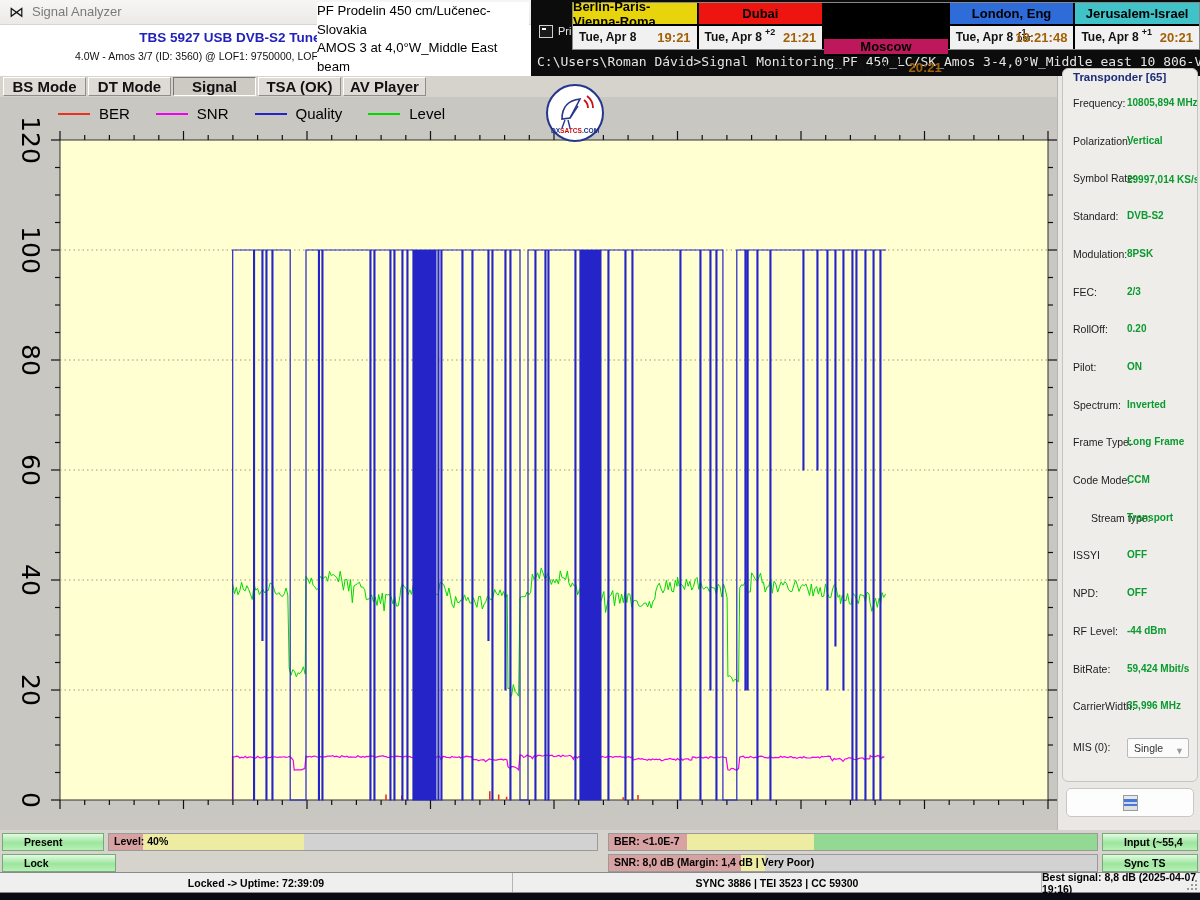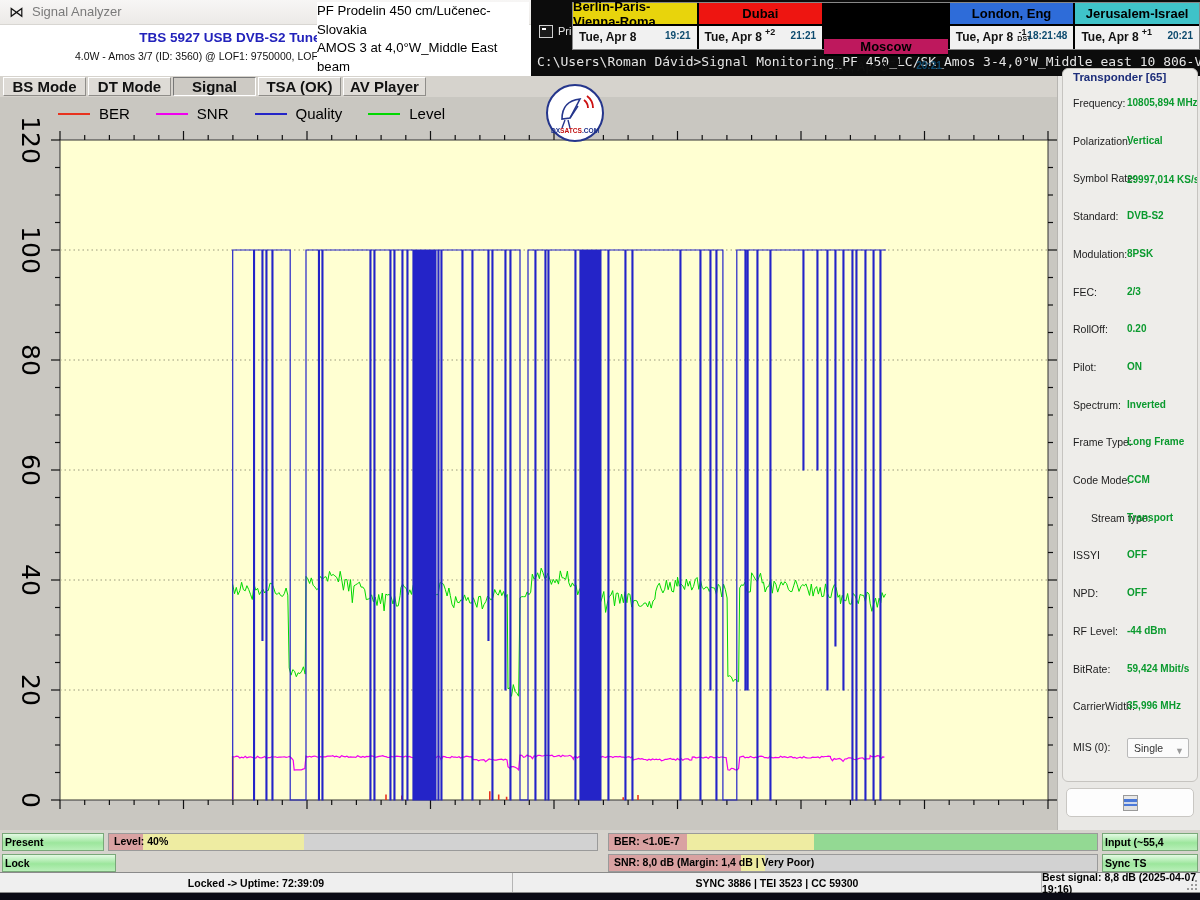--- a/index.html
+++ b/index.html
@@ -19,21 +19,21 @@
   .cmd-ttl{position:absolute;left:27px;top:25px;font-size:11px;color:#e8e8e8;}
   .cmd-line{position:absolute;left:6px;top:54px;width:660px;font-family:"DejaVu Sans Mono",monospace;font-size:13px;color:#e4e4e4;white-space:nowrap;}
   .clocks{position:absolute;left:41px;top:2px;width:628px;height:48px;display:flex;background:#000;border:1px solid #888;box-sizing:border-box;}
   .clock{flex:1;display:flex;flex-direction:column;border-right:2px solid #000;}
   .clock:last-child{border-right:none;}
   .clock-h{height:21px;display:flex;align-items:center;justify-content:center;font-size:13px;font-weight:bold;color:#000;border-bottom:2px solid #000;}
   .clock-b{flex:1;background:#f1f1f1;position:relative;}
   .clock-date{position:absolute;left:6px;top:4px;font-size:12px;font-weight:bold;color:#111;}
   .clock-off{position:absolute;right:38%;top:1px;font-size:9px;font-weight:bold;color:#111;}
   .clock-dst{position:absolute;right:34%;top:9px;font-size:7px;font-weight:bold;color:#111;}
-  .clock-time{position:absolute;right:6px;top:4px;font-size:10px;font-weight:bold;color:#0c4a6e;}
+  .clock-time{position:absolute;right:6px;top:4px;font-size:13px;font-weight:bold;color:#a16207;}
   
   .tabstrip{position:absolute;left:0;top:76px;width:1057px;height:21px;background:#d6d3cd;}
   .tab{position:absolute;top:1px;height:19px;width:83px;background:#dedbd6;border:1px solid #8f8d89;border-top-color:#fff;border-left-color:#fff;box-sizing:border-box;font-size:15px;font-weight:bold;color:#111;text-align:center;line-height:17px;cursor:default;}
   .tab.active{background:#cdcac4;border:1px solid #777;border-bottom-color:#fff;border-right-color:#fff;}
   
   .chartw{position:absolute;left:0;top:97px;width:1057px;height:733px;background:#c9c7c1;}
   .legend{position:absolute;left:58px;top:8px;display:flex;gap:26px;align-items:center;}
   .litem{display:flex;align-items:center;gap:9px;font-size:15px;color:#000;}
   .lswatch{width:32px;height:0;border-top:2px solid;}
   .logo{position:absolute;left:546px;top:-13px;width:58px;height:58px;border-radius:50%;background:#fff;border:2px solid #25368c;box-sizing:border-box;z-index:5;}
@@ -42,21 +42,21 @@
   .group{position:absolute;left:4px;top:-8px;width:134px;height:712px;background:#eeedea;border:1px solid #c6c4c0;border-radius:6px;overflow:hidden;}
   .g-head{position:absolute;left:10px;top:2px;font-size:11.5px;font-weight:bold;color:#1c2d7a;}
   .prow-label{position:absolute;left:10px;font-size:10.5px;color:#1c1c1c;}
   .prow-value{position:absolute;left:64px;font-size:10px;font-weight:bold;color:#0a9a2e;white-space:nowrap;}
   .mis-select{position:absolute;left:64px;width:62px;height:20px;background:#fbfbfb;border:1px solid #b9b9b9;border-radius:2px;font-size:10.5px;color:#333;line-height:18px;padding-left:6px;box-sizing:border-box;}
   .mis-select .chev{position:absolute;right:4px;top:3px;font-size:9px;color:#999;}
   .side-btn{position:absolute;left:8px;top:712px;width:126px;height:27px;background:#fdfdfd;border:1px solid #c9c7c3;border-radius:5px;}
   .side-btn .ico{position:absolute;left:56px;top:6px;width:13px;height:14px;background:linear-gradient(#e8e8e8 0 3px,#4a78d8 3px 6px,#cfd8ea 6px 8px,#4a78d8 8px 10px,#e0e0e0 10px 14px);border:1px solid #9a9a9a;}
   
   .srow{position:absolute;left:0;width:1200px;height:19px;}
-  .badge{position:absolute;top:0;height:18px;background:linear-gradient(#e3fae3,#9ce69c 55%,#b8efb8);border:1px solid #79a879;box-sizing:border-box;font-size:10.5px;font-weight:bold;color:#000;line-height:16px;padding-left:2px;}
+  .badge{position:absolute;top:0;height:18px;background:linear-gradient(#e3fae3,#9ce69c 55%,#b8efb8);border:1px solid #79a879;box-sizing:border-box;font-size:10.5px;font-weight:bold;color:#000;line-height:16px;padding-left:21px;}
   .bar{position:absolute;top:0;height:18px;background:#d6d6d6;border:1px solid #9a9a9a;box-sizing:border-box;display:flex;overflow:hidden;}
   .bar .seg{height:100%;}
   .bar .blabel{position:absolute;left:5px;top:1px;font-size:10.5px;font-weight:bold;color:#000;white-space:nowrap;}
   
   .statusbar{position:absolute;left:0;top:872px;width:1200px;height:21px;background:#efefef;border-top:1px solid #8a8a8a;border-bottom:1px solid #8a8a8a;box-sizing:border-box;display:flex;}
   .sbitem{border-right:1px solid #b5b5b5;display:flex;align-items:center;justify-content:center;font-size:10.5px;font-weight:bold;color:#000;}
   .grip{position:absolute;right:2px;top:879px;width:12px;height:12px;
         background:radial-gradient(circle at 2px 10px,#9a9a9a 1px,transparent 1.4px),
                    radial-gradient(circle at 6px 6px,#9a9a9a 1px,transparent 1.4px),
                    radial-gradient(circle at 10px 2px,#9a9a9a 1px,transparent 1.4px),

